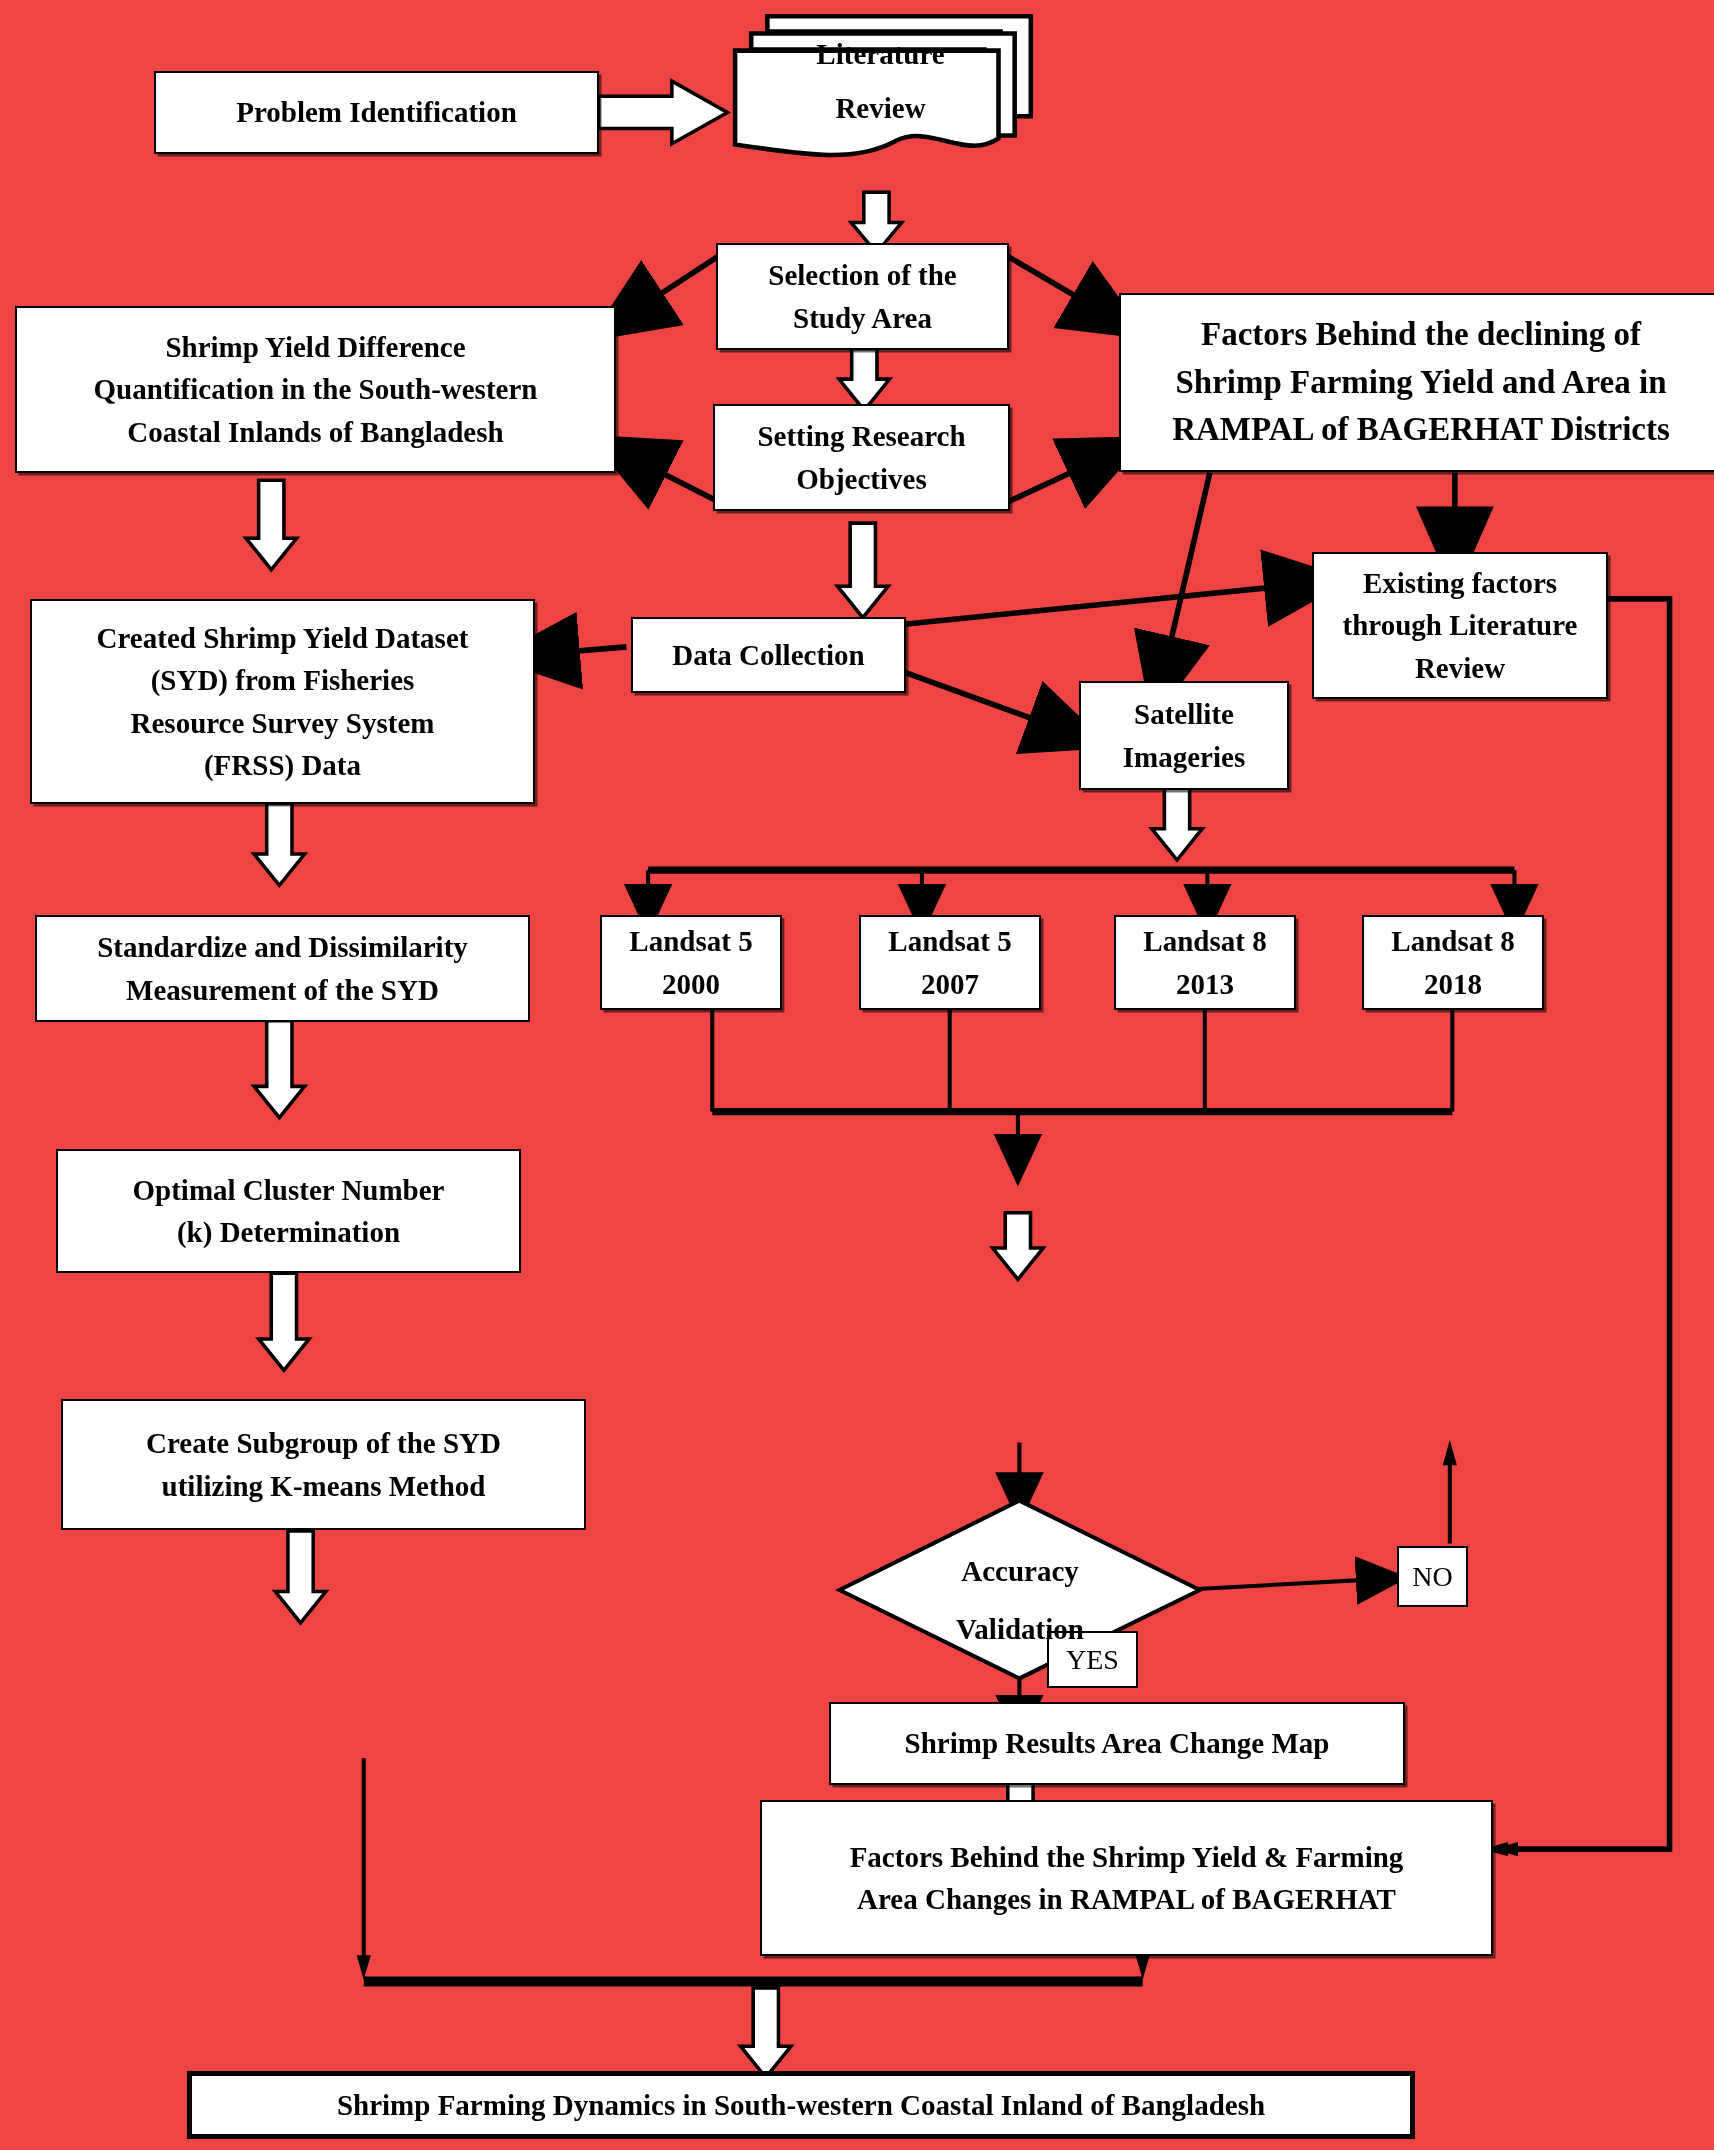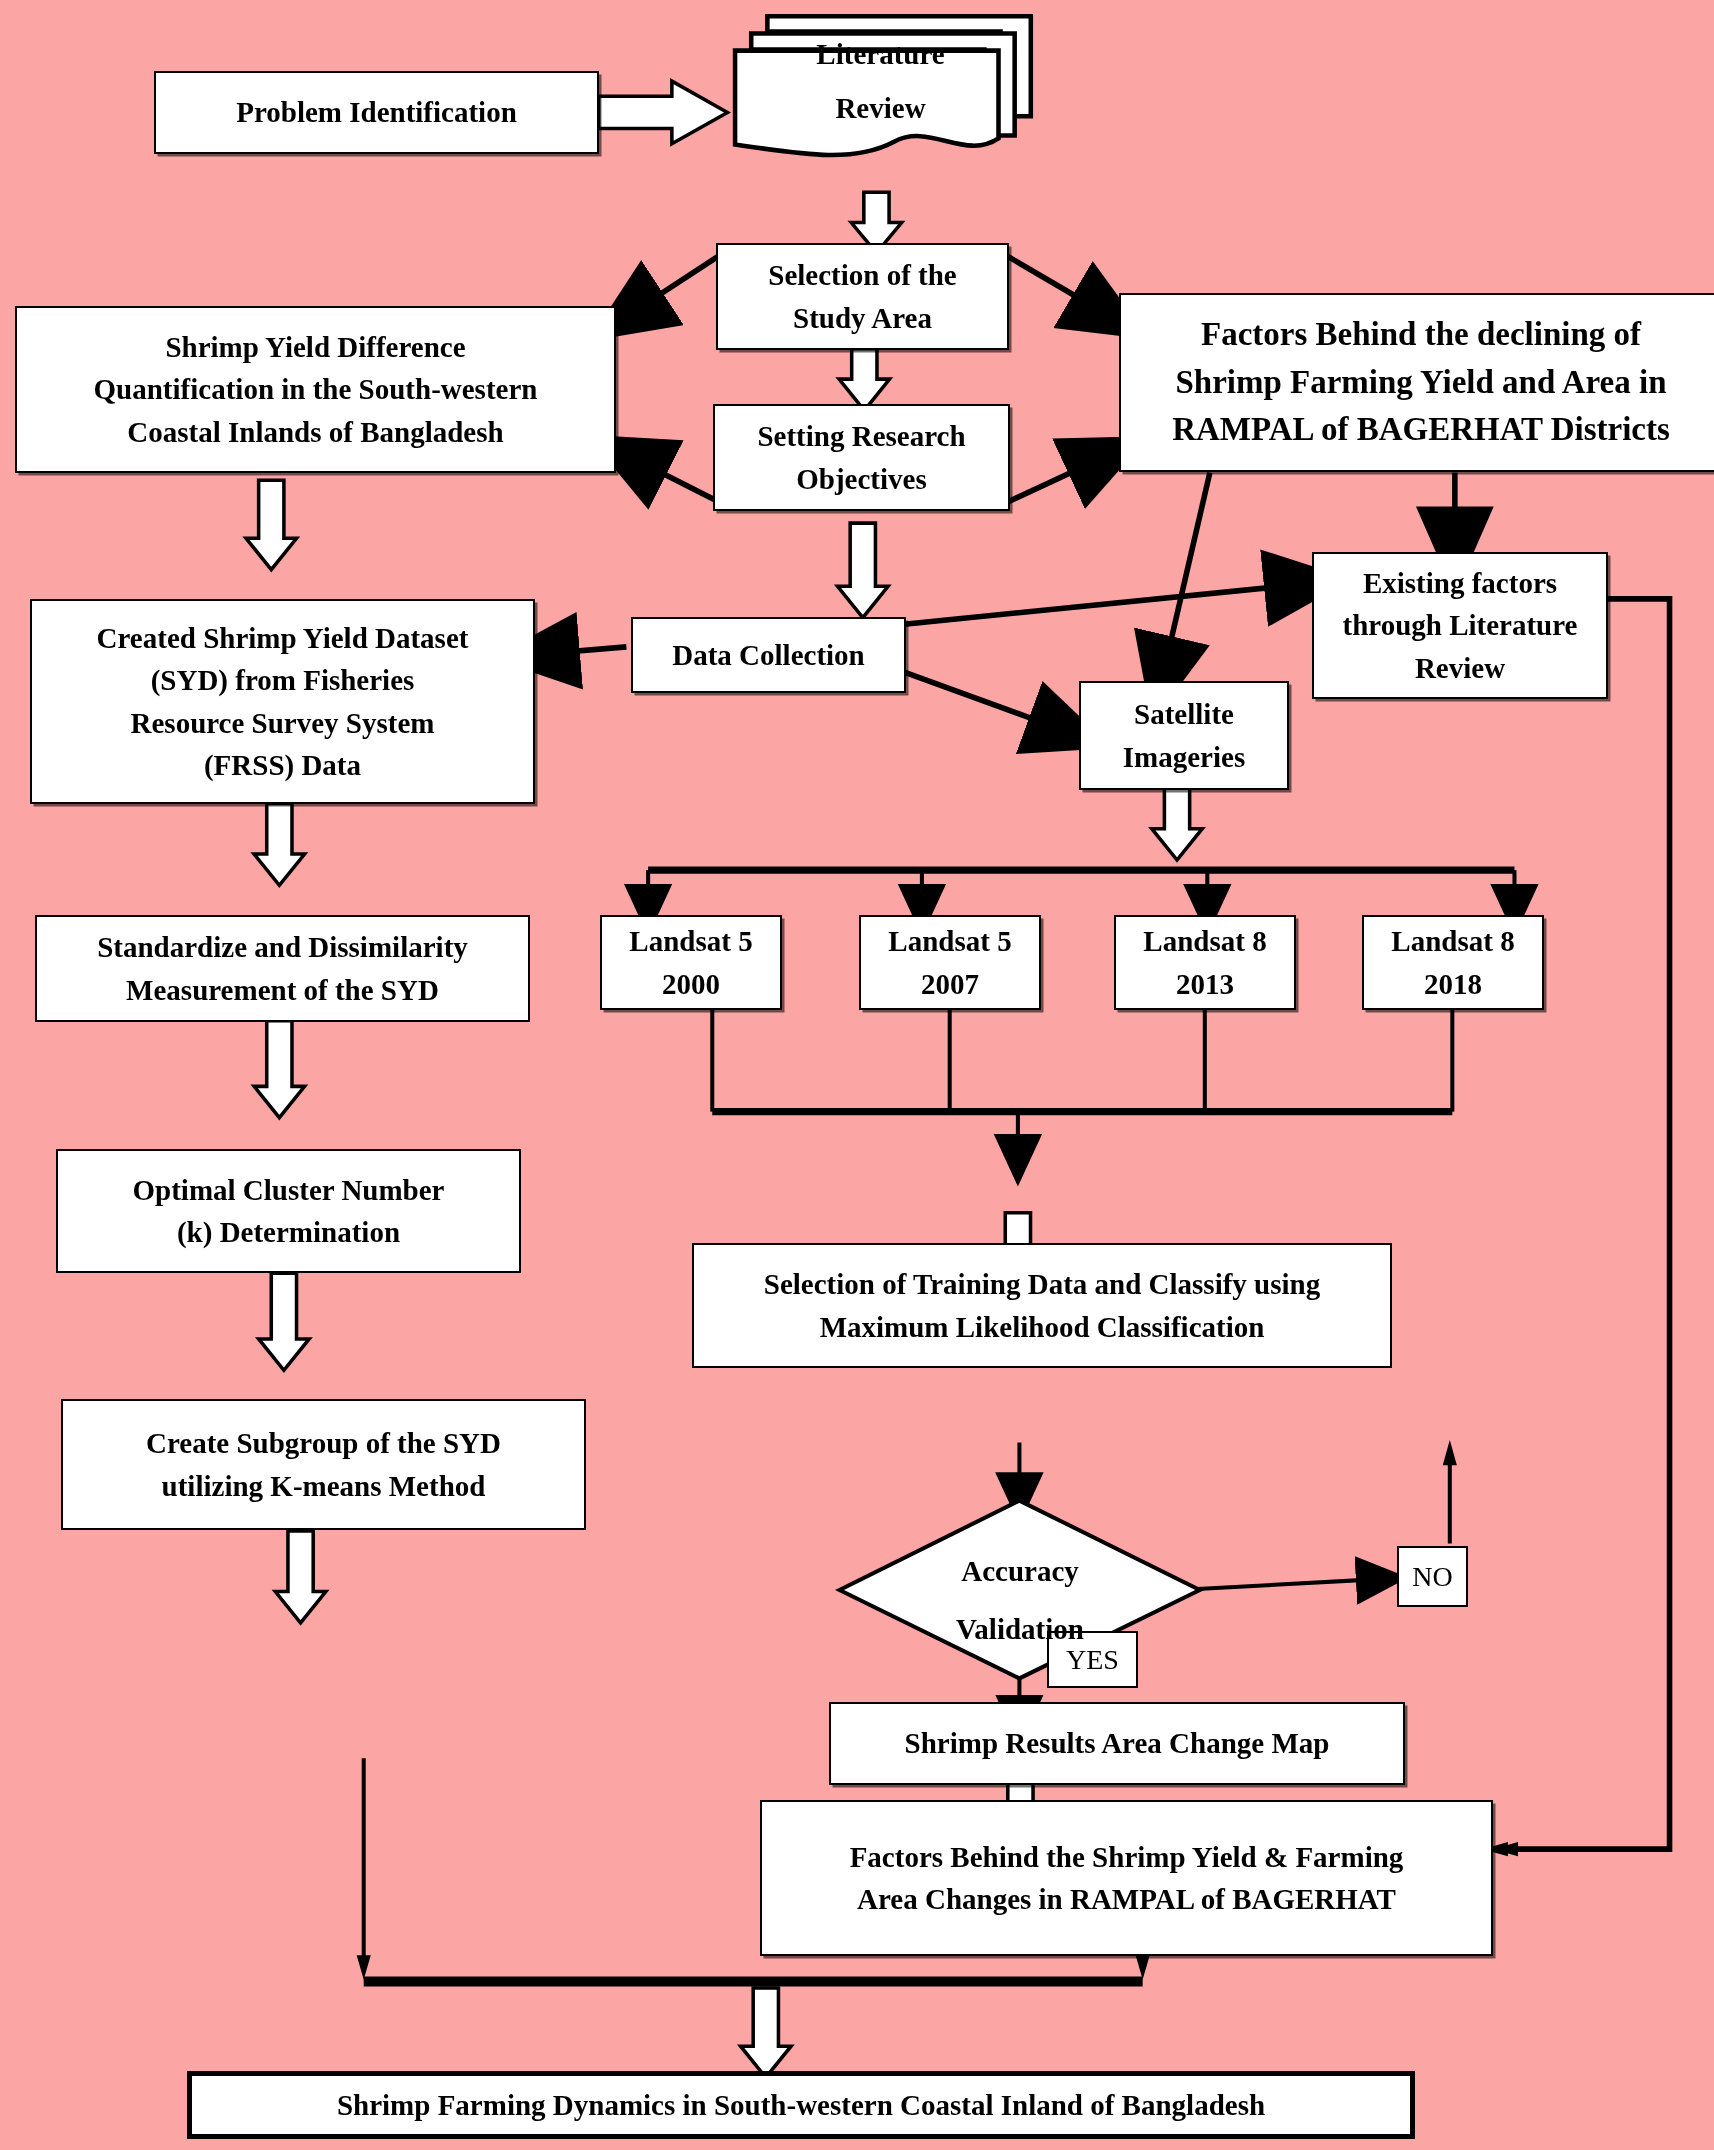--- a/index.html
+++ b/index.html
@@ -4,21 +4,21 @@
 <style>
   html, body {
     margin: 0;
     padding: 0;
     background: #ffffff;
   }
   #canvas {
     position: relative;
     width: 1714px;
     height: 2151px;
-    background: #fca5a5;
+    background: #ef4444;
     font-family: "Liberation Serif", "DejaVu Serif", serif;
   }
   svg.layer {
     position: absolute;
     top: 0; left: 0;
     width: 1714px;
     height: 2151px;
     overflow: visible;
   }
   .node {
@@ -272,24 +272,20 @@
 (k) Determination</span>
   </div>
 
   <div class="node" style="left:61px; top:1399px; width:525px; height:131px; font-size:29px;">
     <span style="white-space:pre-line;">Create Subgroup of the SYD
 utilizing K-means Method</span>
   </div>
 
 
 
-  <div class="node" style="left:692px; top:1243px; width:700px; height:125px; font-size:29px;">
-    <span style="white-space:pre-line;">Selection of Training Data and Classify using
-Maximum Likelihood Classification</span>
-  </div>
 
   <div class="node shadow" style="left:829px; top:1702px; width:576px; height:83px; font-size:29px;">
     <span style="white-space:pre-line;">Shrimp Results Area Change Map</span>
   </div>
 
   <div class="node shadow" style="left:760px; top:1800px; width:733px; height:156px; font-size:29px;">
     <span style="white-space:pre-line;">Factors Behind the Shrimp Yield &amp; Farming
 Area Changes in RAMPAL of BAGERHAT</span>
   </div>
 

